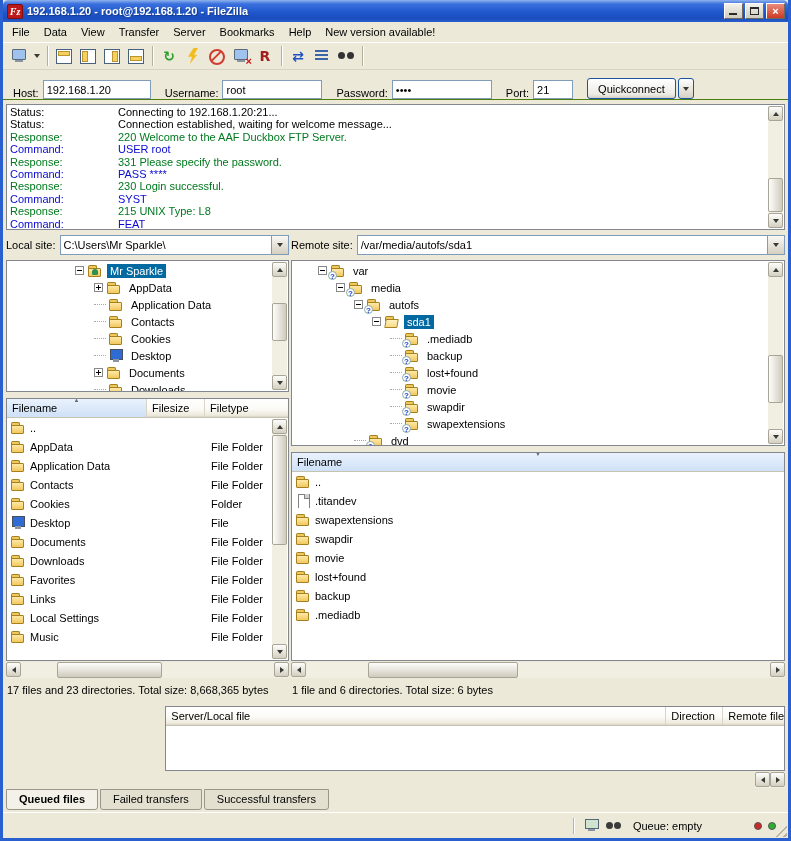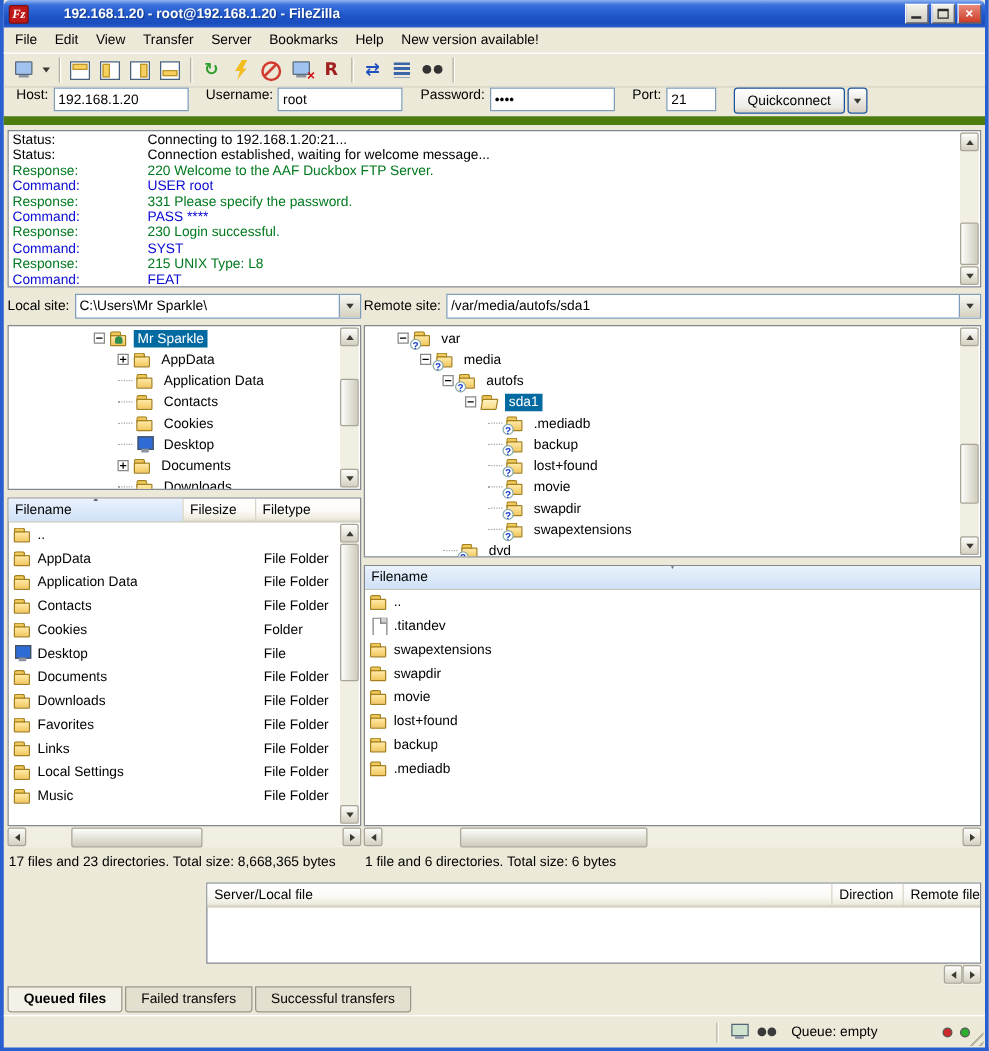--- a/index.html
+++ b/index.html
@@ -6,21 +6,21 @@
   *{box-sizing:border-box;}
   .window{
     width:791px;height:841px;margin:0;position:relative;
     border:3px solid #2a5fd0;border-top:none;
     background:#ece9d8;display:flex;flex-direction:column;
     font-family:"Liberation Sans","DejaVu Sans",sans-serif;font-size:11px;color:#000;
   }
   
   .titlebar{height:22px;flex:none;display:flex;align-items:center;padding:0 3px 0 4px;
     background:linear-gradient(180deg,#8fb3ef 0%,#3a70dd 18%,#2057cb 55%,#1a4dbd 85%,#2a5fd0 100%);
-    border-radius:5px 5px 0 0;gap:24px;}
+    border-radius:5px 5px 0 0;}
   .appicon{width:16px;height:15px;flex:none;background:#bf1818;border:1px solid #7d0f0f;border-radius:2px;
     color:#fff;font:italic bold 10px/14px "Liberation Serif",serif;text-align:center;margin-right:4px;}
   .title{color:#fff;font-weight:bold;text-shadow:1px 1px 1px #123a8a;white-space:nowrap;overflow:hidden;flex:1;}
   .winbtns{display:flex;gap:2px;flex:none;}
   .wbtn{width:19px;height:16px;background:linear-gradient(#f4f2ea,#cfccbe);border:1px solid;
     border-color:#fff #6d675e #6d675e #fff;display:flex;align-items:center;justify-content:center;position:relative;}
   .wbtn .g-min{position:absolute;left:4px;bottom:3px;width:8px;height:2px;background:#2a2a2a;}
   .wbtn .g-max{width:9px;height:8px;border:1px solid #2a2a2a;border-top:2px solid #2a2a2a;}
   .wbtn.close{background:linear-gradient(#ea8b7c,#cc3b25);color:#fff;font:bold 11px/1 "Liberation Sans",sans-serif;}
   
@@ -44,21 +44,21 @@
   .ti.bolt::before{content:'';position:absolute;left:4px;top:0;width:10px;height:16px;background:#f2bd1e;
     clip-path:polygon(55% 0,100% 0,60% 42%,92% 42%,18% 100%,40% 55%,0 55%);}
   .ti.cancel::before{content:'';position:absolute;left:1px;top:1px;width:12px;height:12px;border:2px solid #d23b2f;border-radius:50%;}
   .ti.cancel::after{content:'';position:absolute;left:2px;top:7px;width:13px;height:2px;background:#d23b2f;transform:rotate(-45deg);}
   .ti.list::before{content:'';position:absolute;left:2px;top:2px;width:13px;height:12px;
     background:repeating-linear-gradient(180deg,#3a65a8 0 2px,transparent 2px 4px);}
   .ti.bino::before{content:'';position:absolute;left:1px;top:4px;width:7px;height:7px;background:#333;border-radius:50%;}
   .ti.bino::after{content:'';position:absolute;right:1px;top:4px;width:7px;height:7px;background:#333;border-radius:50%;}
   .tg{font:bold 14px/1 "DejaVu Sans",sans-serif;}
   
-  .quickbar{height:30px;flex:none;display:flex;align-items:flex-start;padding:0 8px;border-bottom:7px solid #4d7c0f;white-space:nowrap;}
+  .quickbar{height:30px;flex:none;display:flex;align-items:flex-end;padding:0 8px;border-bottom:1px solid #4d7c0f;white-space:nowrap;}
   .quickbar label{margin:0 4px 0 14px;}
   .quickbar label:first-child{margin-left:2px;}
   .qinput{height:19px;border:1px solid #7f9db9;font:11px "Liberation Sans",sans-serif;padding:1px 3px;background:#fff;}
   .qinput.host{width:108px;} .qinput.user{width:100px;} .qinput.pass{width:100px;} .qinput.port{width:40px;}
   .qbtn{margin-left:14px;height:21px;padding:0 10px;font:11px "Liberation Sans",sans-serif;
     border:1px solid #1a55a0;border-radius:3px;background:linear-gradient(#fff,#ecebe5 80%,#d8d0c4);}
   .qdrop{width:16px;height:21px;margin-left:2px;border:1px solid #1a55a0;border-radius:3px;
     background:linear-gradient(#fff,#d8d0c4);display:flex;align-items:center;justify-content:center;}
   
   .tri-d{width:0;height:0;border-left:3px solid transparent;border-right:3px solid transparent;border-top:4px solid #3a3a33;display:inline-block;}
@@ -165,21 +165,21 @@
         </span>
       <span class="wbtn">
           <i class="g-max"></i>
         </span>
       <span class="wbtn close">×</span>
     </span>
   </div>
 
   <div class="menubar" id="menubar">
       <span class="mitem">File</span>
-      <span class="mitem">Edit</span>
+      <span class="mitem">Data</span>
       <span class="mitem">View</span>
       <span class="mitem">Transfer</span>
       <span class="mitem">Server</span>
       <span class="mitem">Bookmarks</span>
       <span class="mitem">Help</span>
       <span class="mitem">New version available!</span>
     </div>
 
   <div class="toolbar" id="toolbar">
       <span class="tbtn">

